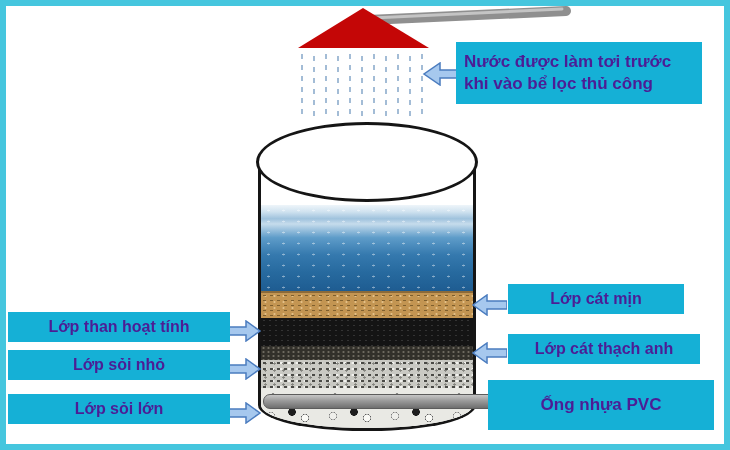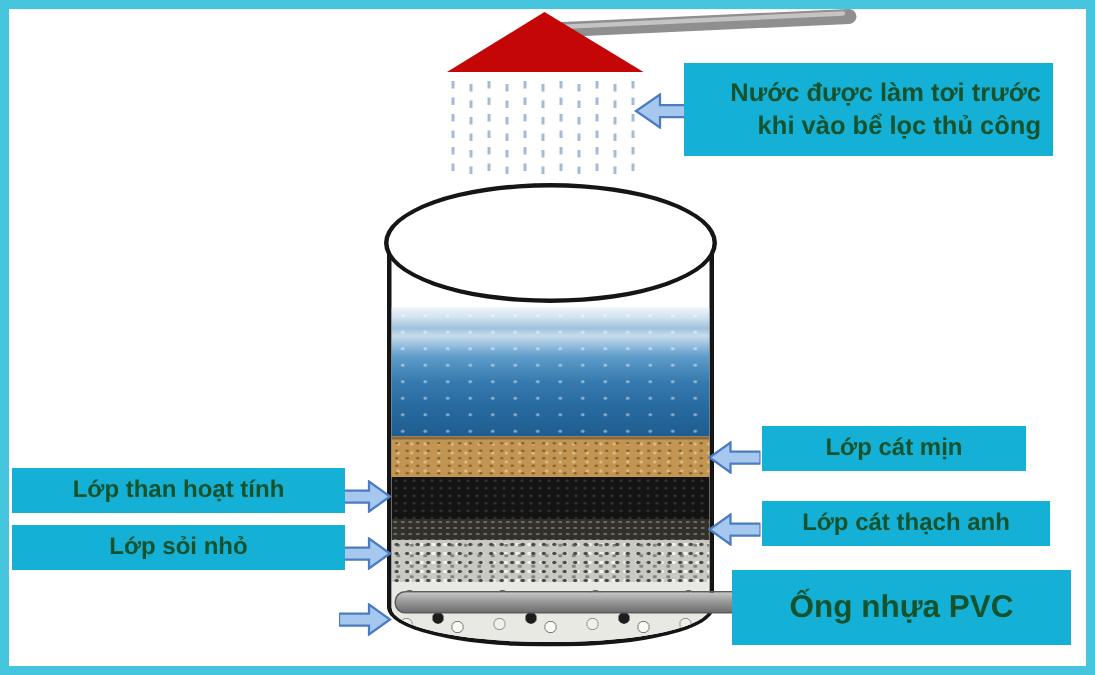--- a/index.html
+++ b/index.html
@@ -79,24 +79,24 @@
     position:absolute;left:257px;top:388px;width:286px;height:13px;
     border-radius:7px;
     background:linear-gradient(to bottom,#c6c6c6 0%,#9a9a9a 45%,#6f6f6f 100%);
     border:1px solid #5c5c5c;
     z-index:5;
   }
   
   .lbl{
     position:absolute;
     background:#15b0d6;
-    color:#14532d;
+    color:#4c1d95;
     font-weight:bold;
     display:flex;align-items:center;justify-content:center;
-    text-align:right;
+    text-align:left;
     font-size:16px;
     z-index:10;
     line-height:1.3;
   }
   .lbl-note{font-size:17px;padding:5px 8px;box-sizing:border-box;}
   svg.fig{position:absolute;z-index:2;}
   svg.arrow{position:absolute;z-index:9;}
 </style>
 </head>
 <body>
@@ -154,18 +154,19 @@
     <polygon points="0,7 20,7 20,1 34,11 20,21 20,15 0,15" fill="#a6c8ee" stroke="#4b7cbf" stroke-width="1.5"></polygon>
   </svg>
   <svg class="arrow" style="left:220px;top:396px" width="36" height="22" viewBox="0 0 36 22">
     <polygon points="0,7 20,7 20,1 34,11 20,21 20,15 0,15" fill="#a6c8ee" stroke="#4b7cbf" stroke-width="1.5"></polygon>
   </svg>
 
   <div class="lbl lbl-note" style="left:450px;top:36px;width:246px;min-height:62px">Nước được làm tơi trước khi vào bể lọc thủ công</div>
 
   <div class="lbl" style="left:2px;top:306px;width:222px;height:30px">Lớp than hoạt tính</div>
   <div class="lbl" style="left:2px;top:344px;width:222px;height:30px">Lớp sỏi nhỏ</div>
+  <div class="lbl" style="left:2px;top:388px;width:222px;height:30px">Lớp sỏi lớn</div>
 
   <div class="lbl" style="left:502px;top:278px;width:176px;height:30px">Lớp cát mịn</div>
   <div class="lbl" style="left:502px;top:328px;width:192px;height:30px">Lớp cát thạch anh</div>
-  <div class="lbl" style="left:482px;top:374px;width:226px;height:50px;font-size:21px">Ống nhựa PVC</div>
+  <div class="lbl" style="left:482px;top:374px;width:226px;height:50px;font-size:17px">Ống nhựa PVC</div>
 
 </div>
 
 </body></html>

